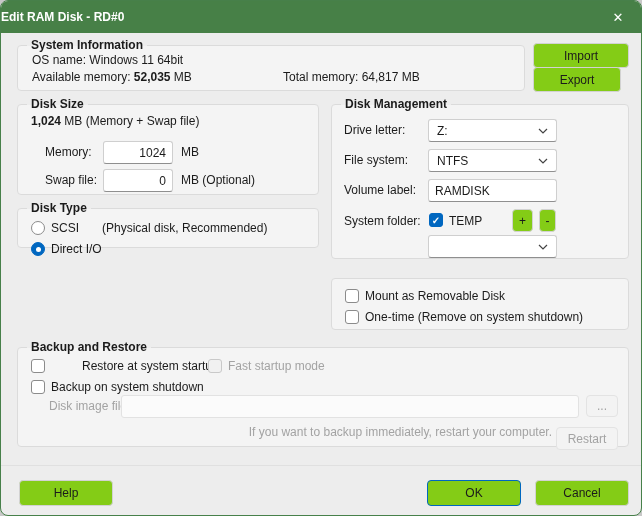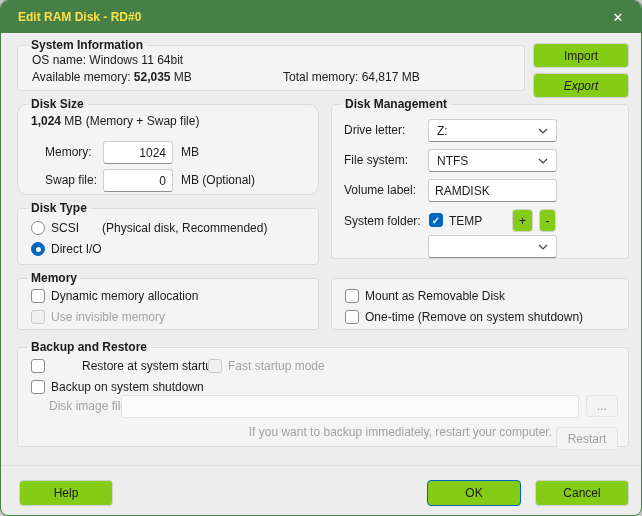--- a/index.html
+++ b/index.html
@@ -6,21 +6,21 @@
   html,body { background:#c8c8c8; }
   body { font-family:"Liberation Sans", sans-serif; font-size:12px; color:#1b1b1b; }
   .dialog{
     position:relative; width:642px; height:516px; margin:0 auto;
     background:#ededed; border:1px solid #47804a; border-radius:8px; overflow:hidden;
   }
   .titlebar{
     position:absolute; left:0; top:0; width:100%; height:32px;
     background:#478047; display:flex; align-items:center;
   }
-  .titlebar .title{ color:#fde047; font-size:12px; font-weight:600; padding-left:17px; }
+  .titlebar .title{ color:#ffffff; font-size:12px; font-weight:600; padding-left:0; }
   .close-btn{
     position:absolute; right:0; top:0; width:46px; height:32px;
     display:flex; align-items:center; justify-content:center;
     color:#ffffff; font-size:13px; cursor:default;
   }
   .group{
     position:absolute; border:1px solid #dbdbdb; border-radius:4px; background:#f4f4f4;
   }
   .legend{
     position:absolute; top:-9px; left:9px; padding:0 4px; font-weight:bold;
@@ -79,55 +79,48 @@
   <div class="group" style="left:16px; top:44px; width:508px; height:46px;">
     <span class="legend">System Information</span>
     <span class="lbl" style="left:14px; top:7px;">OS name: Windows 11 64bit</span>
     <span class="lbl" style="left:14px; top:24px;"><span>Available memory: </span><b>52,035</b><span> MB</span></span>
     <span class="lbl" style="left:265px; top:24px;">Total memory: 64,817 MB</span>
   </div>
 
   <div class="btn" style="left:532px; top:42px; width:96px; height:25px;">
       <span>Import</span>
     </div>
-  <div class="btn" style="left:532px; top:72px; width:96px; height:25px;font-style:italic;">
+  <div class="btn" style="left:532px; top:66px; width:88px; height:25px;">
       <span>Export</span>
     </div>
 
-  <div class="group" style="left:16px; top:103px; width:302px; height:91px;border-radius:10px;">
+  <div class="group" style="left:16px; top:103px; width:302px; height:91px;">
     <span class="legend">Disk Size</span>
     <span class="lbl" style="left:13px; top:9px;"><b>1,024</b><span> MB (Memory + Swap file)</span></span>
     <span class="lbl" style="left:27px; top:40px;">Memory:</span>
     <input class="tinput num" style="left: 85px; top: 36px; width: 70px;" value="1024">
     <span class="lbl" style="left:163px; top:40px;">MB</span>
     <span class="lbl" style="left:27px; top:68px;">Swap file:</span>
     <input class="tinput num" style="left: 85px; top: 64px; width: 70px;" value="0">
     <span class="lbl" style="left:163px; top:68px;">MB (Optional)</span>
   </div>
 
-  <div class="group" style="left:16px; top:207px; width:302px; height:57px;text-align:right;">
+  <div class="group" style="left:16px; top:207px; width:302px; height:40px;text-align:right;">
     <span class="legend">Disk Type</span>
     <span class="radio" style="left:13px; top:12px;">
         <span class="dot"></span>
       </span>
     <span class="lbl" style="left:33px; top:12px;">SCSI</span>
     <span class="lbl" style="left:84px; top:12px;">(Physical disk, Recommended)</span>
     <span class="radio checked" style="left:13px; top:33px;">
         <span class="dot"></span>
       </span>
     <span class="lbl" style="left:33px; top:33px;">Direct I/O</span>
   </div>
 
-  <div class="group" style="left:16px; top:277px; width:302px; height:52px;">
-    <span class="legend">Memory</span>
-    <span class="cb" style="left:13px; top:10px;"></span>
-    <span class="lbl" style="left:33px; top:10px;">Dynamic memory allocation</span>
-    <span class="cb disabled" style="left:13px; top:31px;"></span>
-    <span class="lbl dim" style="left:33px; top:31px;">Use invisible memory</span>
-  </div>
 
   <div class="group" style="left:330px; top:103px; width:298px; height:155px;">
     <span class="legend">Disk Management</span>
 
     <span class="lbl" style="left:12px; top:18px;">Drive letter:</span>
     <div class="combo" style="left:96px; top:14px; width:129px;">
       <span>Z:</span>
       <span class="chev">
           <svg width="10" height="6" viewBox="0 0 10 6">
             <path d="M1 1 L5 5 L9 1" stroke="#444" stroke-width="1.2" fill="none"></path>

